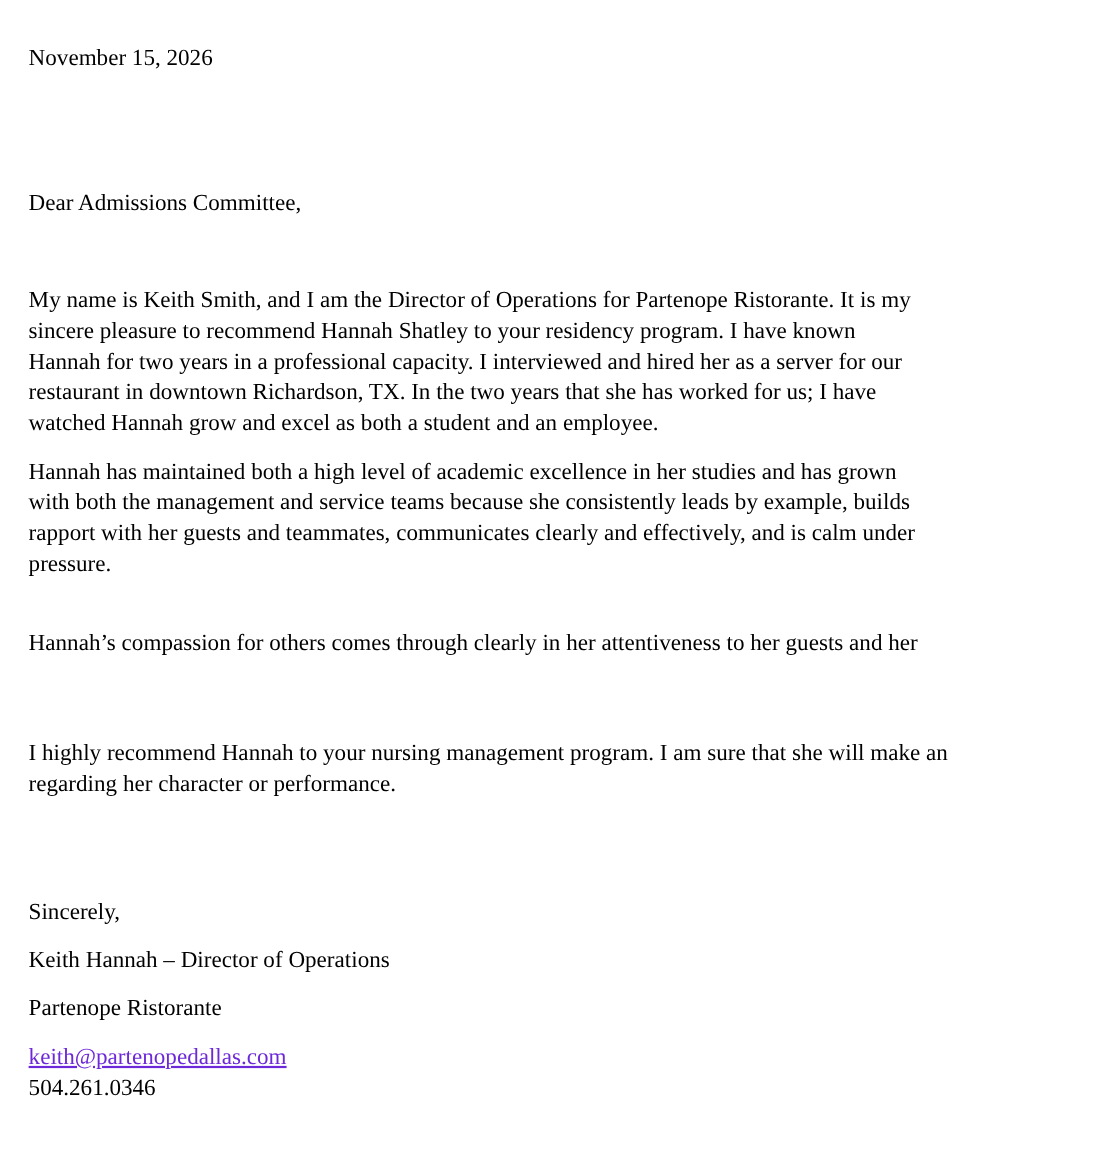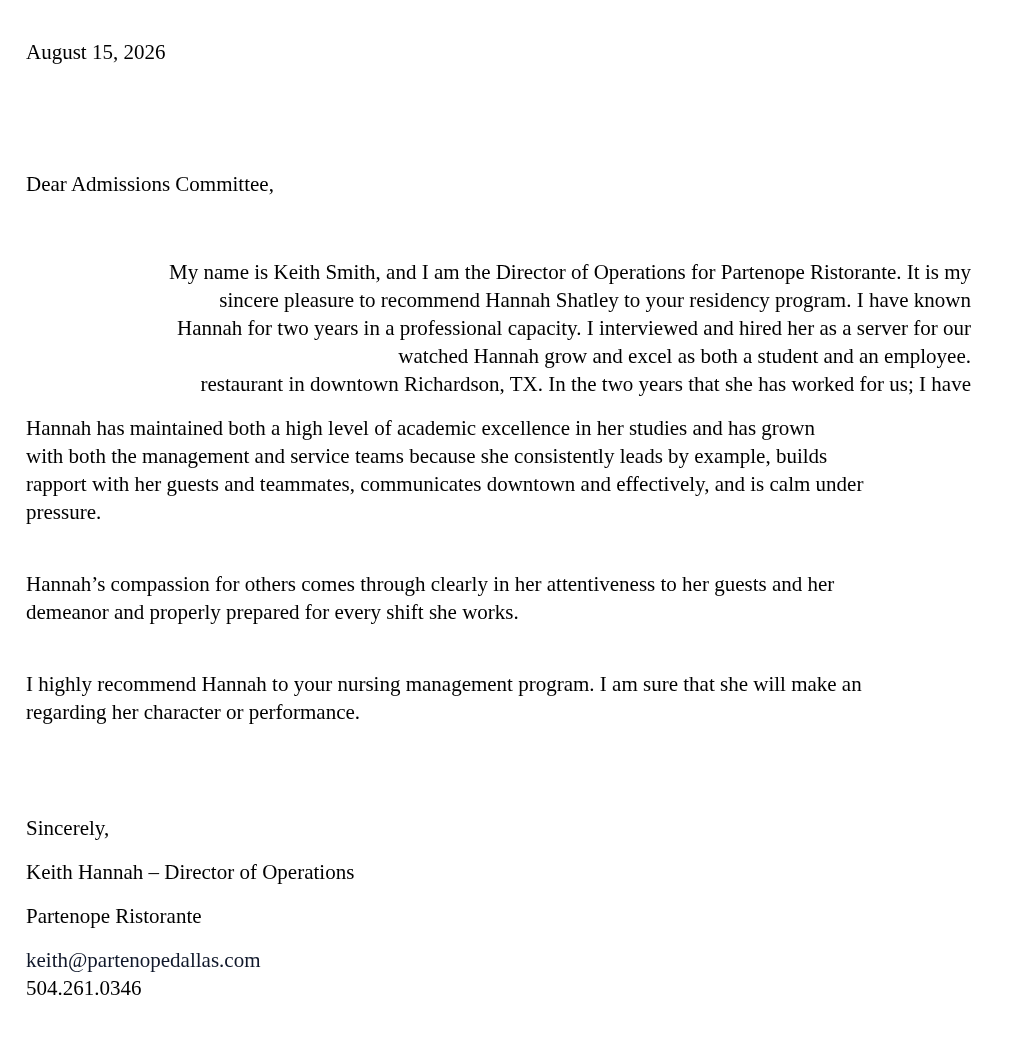--- a/index.html
+++ b/index.html
@@ -32,51 +32,51 @@
       position: absolute;
       left: 0;
       width: 945px;
     }
     .para .line {
       display: block;
       white-space: nowrap;
       height: 28px;
     }
     a.email {
-      color: #0f172a;
+      color: #6d28d9;
+      text-decoration: underline;
       text-underline-offset: 2px;
     }
   </style>
 </head>
 <body>
 
 <div class="page">
 
-  <div class="abs" style="top:38px;">August 15, 2026</div>
+  <div class="abs" style="top:38px;">November 15, 2026</div>
 
   <div class="abs" style="top:170px;">Dear Admissions Committee,</div>
 
-  <div class="para" style="top:258px;text-align:right;">
+  <div class="para" style="top:258px;">
     <span class="line">My name is Keith Smith, and I am the Director of Operations for Partenope Ristorante.  It is my</span>
     <span class="line">sincere pleasure to recommend Hannah Shatley to your residency program.  I have known</span>
     <span class="line">Hannah for two years in a professional capacity.  I interviewed and hired her as a server for our</span>
+    <span class="line">restaurant in downtown Richardson, TX.  In the two years that she has worked for us; I have</span>
     <span class="line">watched Hannah grow and excel as both a student and an employee.</span>
-    <span class="line">restaurant in downtown Richardson, TX.  In the two years that she has worked for us; I have</span>
   </div>
 
   <div class="para" style="top:414px;">
     <span class="line">Hannah has maintained both a high level of academic excellence in her studies and has grown</span>
     <span class="line">with both the management and service teams because she consistently leads by example, builds</span>
-    <span class="line">rapport with her guests and teammates, communicates downtown and effectively, and is calm under</span>
+    <span class="line">rapport with her guests and teammates, communicates clearly and effectively, and is calm under</span>
     <span class="line">pressure.</span>
   </div>
 
   <div class="para" style="top:570px;">
     <span class="line">Hannah’s compassion for others comes through clearly in her attentiveness to her guests and her</span>
-    <span class="line">demeanor and properly prepared for every shift she works.</span>
   </div>
 
   <div class="para" style="top:670px;">
     <span class="line">I highly recommend Hannah to your nursing management program.  I am sure that she will make an</span>
     <span class="line">regarding her character or performance.</span>
   </div>
 
   <div class="abs" style="top:814px;">Sincerely,</div>
 
   <div class="abs" style="top:858px;">Keith Hannah – Director of Operations</div>

